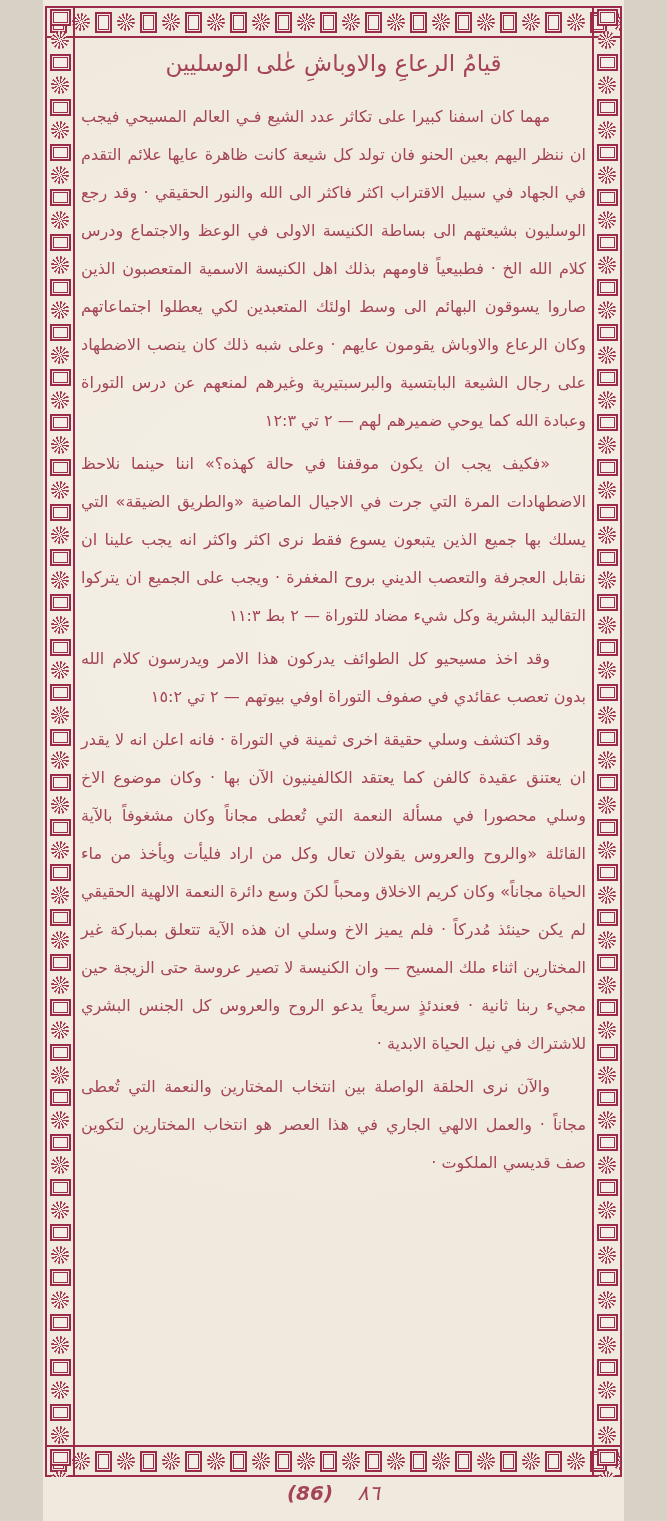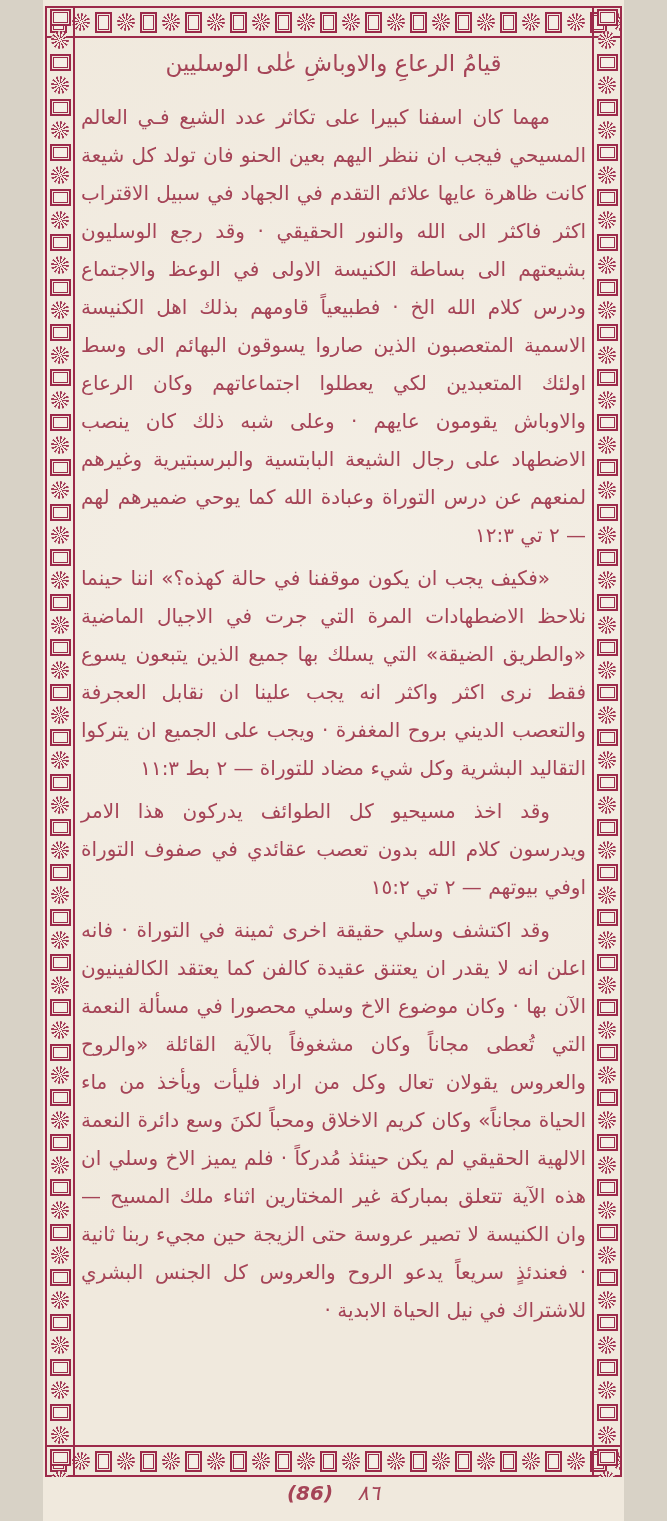--- a/index.html
+++ b/index.html
@@ -70,21 +70,21 @@
     color:var(--ink);
   }
   .title{
     text-align:center;
     font-size:23px;
     margin:8px 0 22px 0;
     font-weight:normal;
     letter-spacing:0.5px;
   }
   .body-text p{
-    font-size:20px;
+    font-size:16px;
     line-height:38px;
     text-align:justify;
     text-justify:inter-word;
     margin:0 0 5px 0;
     text-indent:36px;
   }
   
   .footer{
     position:absolute;
     bottom:16px;left:0;right:0;
@@ -303,20 +303,21 @@
       <span class="orn-b"></span>
     </div>
 
   <div class="content">
     <h1 class="title">قيامُ الرعاعِ والاوباشِ عٰلى الوسليين</h1>
     <div class="body-text">
       <p>مهما كان اسفنا كبيرا على تكاثر عدد الشيع فـي العالم المسيحي فيجب ان ننظر اليهم بعين الحنو فان تولد كل شيعة كانت ظاهرة عايها علائم التقدم في الجهاد في سبيل الاقتراب اكثر فاكثر الى الله والنور الحقيقي · وقد رجع الوسليون بشيعتهم الى بساطة الكنيسة الاولى في الوعظ والاجتماع ودرس كلام الله الخ · فطبيعياً قاومهم بذلك اهل الكنيسة الاسمية المتعصبون الذين صاروا يسوقون البهائم الى وسط اولئك المتعبدين لكي يعطلوا اجتماعاتهم وكان الرعاع والاوباش يقومون عايهم · وعلى شبه ذلك كان ينصب الاضطهاد على رجال الشيعة البابتسية والبرسبتيرية وغيرهم لمنعهم عن درس التوراة وعبادة الله كما يوحي ضميرهم لهم — ٢ تي ١٢:٣</p>
       <p>«فكيف يجب ان يكون موقفنا في حالة كهذه؟» اننا حينما نلاحظ الاضطهادات المرة التي جرت في الاجيال الماضية «والطريق الضيقة» التي يسلك بها جميع الذين يتبعون يسوع فقط نرى اكثر واكثر انه يجب علينا ان نقابل العجرفة والتعصب الديني بروح المغفرة · ويجب على الجميع ان يتركوا التقاليد البشرية وكل شيء مضاد للتوراة — ٢ بط ١١:٣</p>
       <p>وقد اخذ مسيحيو كل الطوائف يدركون هذا الامر ويدرسون كلام الله بدون تعصب عقائدي في صفوف التوراة اوفي بيوتهم — ٢ تي ١٥:٢</p>
       <p>وقد اكتشف وسلي حقيقة اخرى ثمينة في التوراة · فانه اعلن انه لا يقدر ان يعتنق عقيدة كالفن كما يعتقد الكالفينيون الآن بها · وكان موضوع الاخ وسلي محصورا في مسألة النعمة التي تُعطى مجاناً وكان مشغوفاً بالآية القائلة «والروح والعروس يقولان تعال وكل من اراد فليأت ويأخذ من ماء الحياة مجاناً» وكان كريم الاخلاق ومحباً لكنَ وسع دائرة النعمة الالهية الحقيقي لم يكن حينئذ مُدركاً · فلم يميز الاخ وسلي ان هذه الآية تتعلق بمباركة غير المختارين اثناء ملك المسيح — وان الكنيسة لا تصير عروسة حتى الزيجة حين مجيء ربنا ثانية · فعندئذٍ سريعاً يدعو الروح والعروس كل الجنس البشري للاشتراك في نيل الحياة الابدية ·</p>
+      <p>والآن نرى الحلقة الواصلة بين انتخاب المختارين والنعمة التي تُعطى مجاناً · والعمل الالهي الجاري في هذا العصر هو انتخاب المختارين لتكوين صف قديسي الملكوت ·</p>
     </div>
   </div>
 
   <div class="footer">
     <span class="western">(86)</span>
     <span class="arabic">٨٦</span>
   </div>
 
 </div>
 

